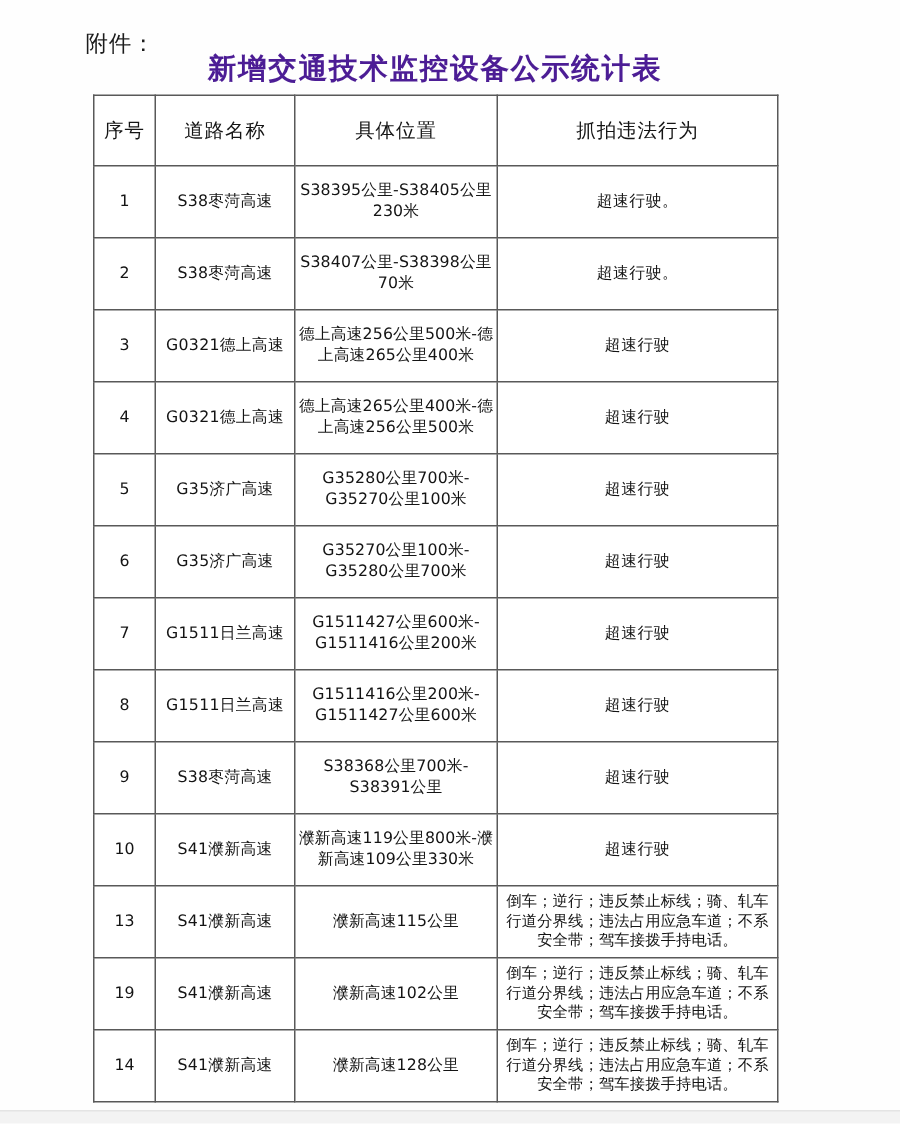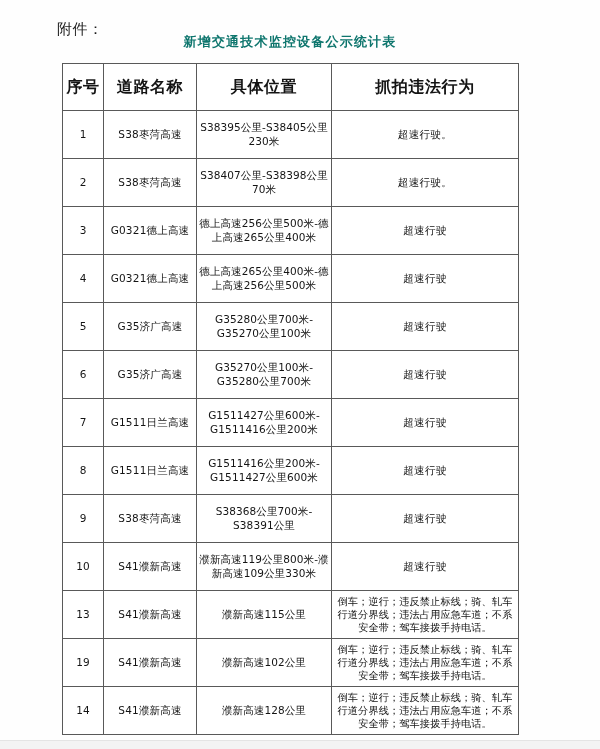--- a/index.html
+++ b/index.html
@@ -35,23 +35,23 @@
     text-align: center;
   }
   .doc-title {
     position: absolute;
     left: 62px;
     top: 33px;
     width: 456px;
     text-align: center;
     font-family: "DejaVu Serif", "Liberation Serif", serif;
     font-weight: bold;
-    font-size: 13px;
+    font-size: 19px;
     letter-spacing: 1.2px;
-    color: #0f766e;
+    color: #4c1d95;
     white-space: nowrap;
   }
   .table-wrap {
     position: absolute;
     left: 62px;
     top: 63px;
     width: 456px;
   }
   table.stat-table {
     border-collapse: collapse;
@@ -63,22 +63,22 @@
     border: 1px solid #595959;
     padding: 2px 2px;
     text-align: center;
     vertical-align: middle;
     font-family: "DejaVu Sans", "Liberation Sans", sans-serif;
     color: #141414;
   }
   table.stat-table thead th {
     height: 42px;
     font-family: "DejaVu Serif", "Liberation Serif", serif;
-    font-weight: bold;
-    font-size: 16px;
+    font-weight: normal;
+    font-size: 13px;
     letter-spacing: 0.6px;
   }
   table.stat-table tbody td {
     height: 43px;
     font-size: 10.5px;
     line-height: 1.32;
   }
   td.col-index {
     font-size: 11px;
     font-family: "DejaVu Sans", "Liberation Sans", sans-serif;

